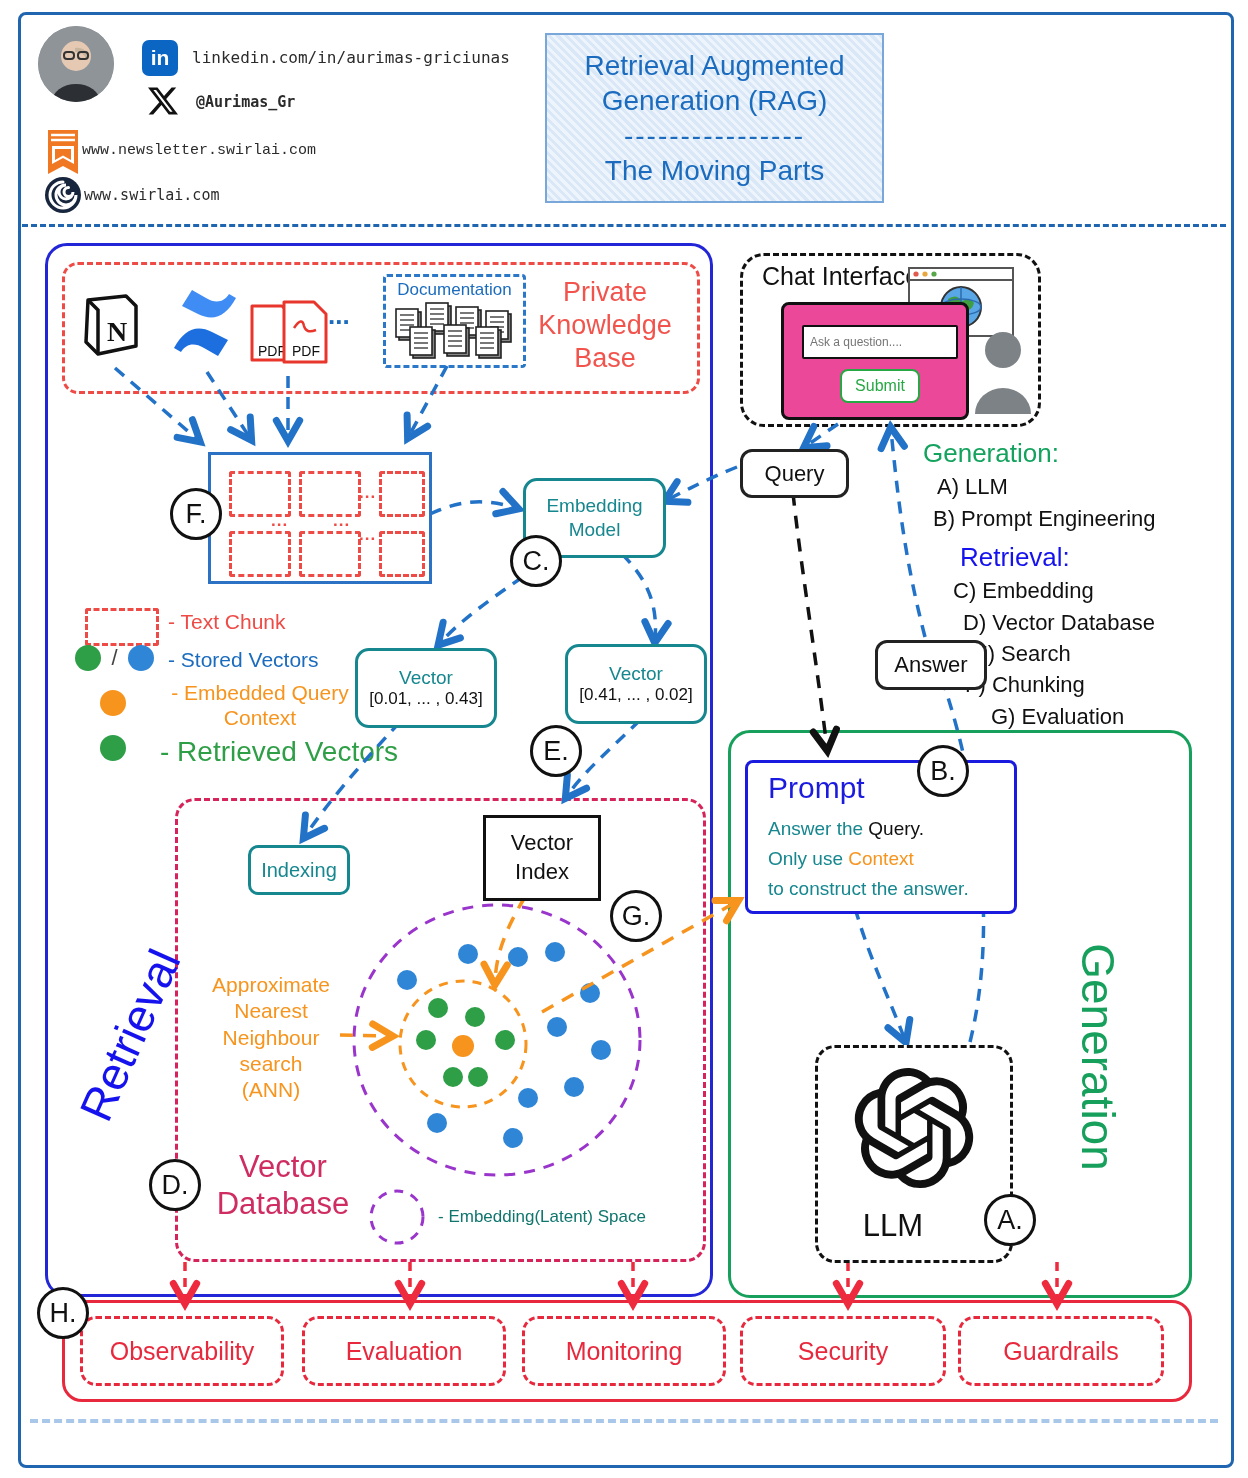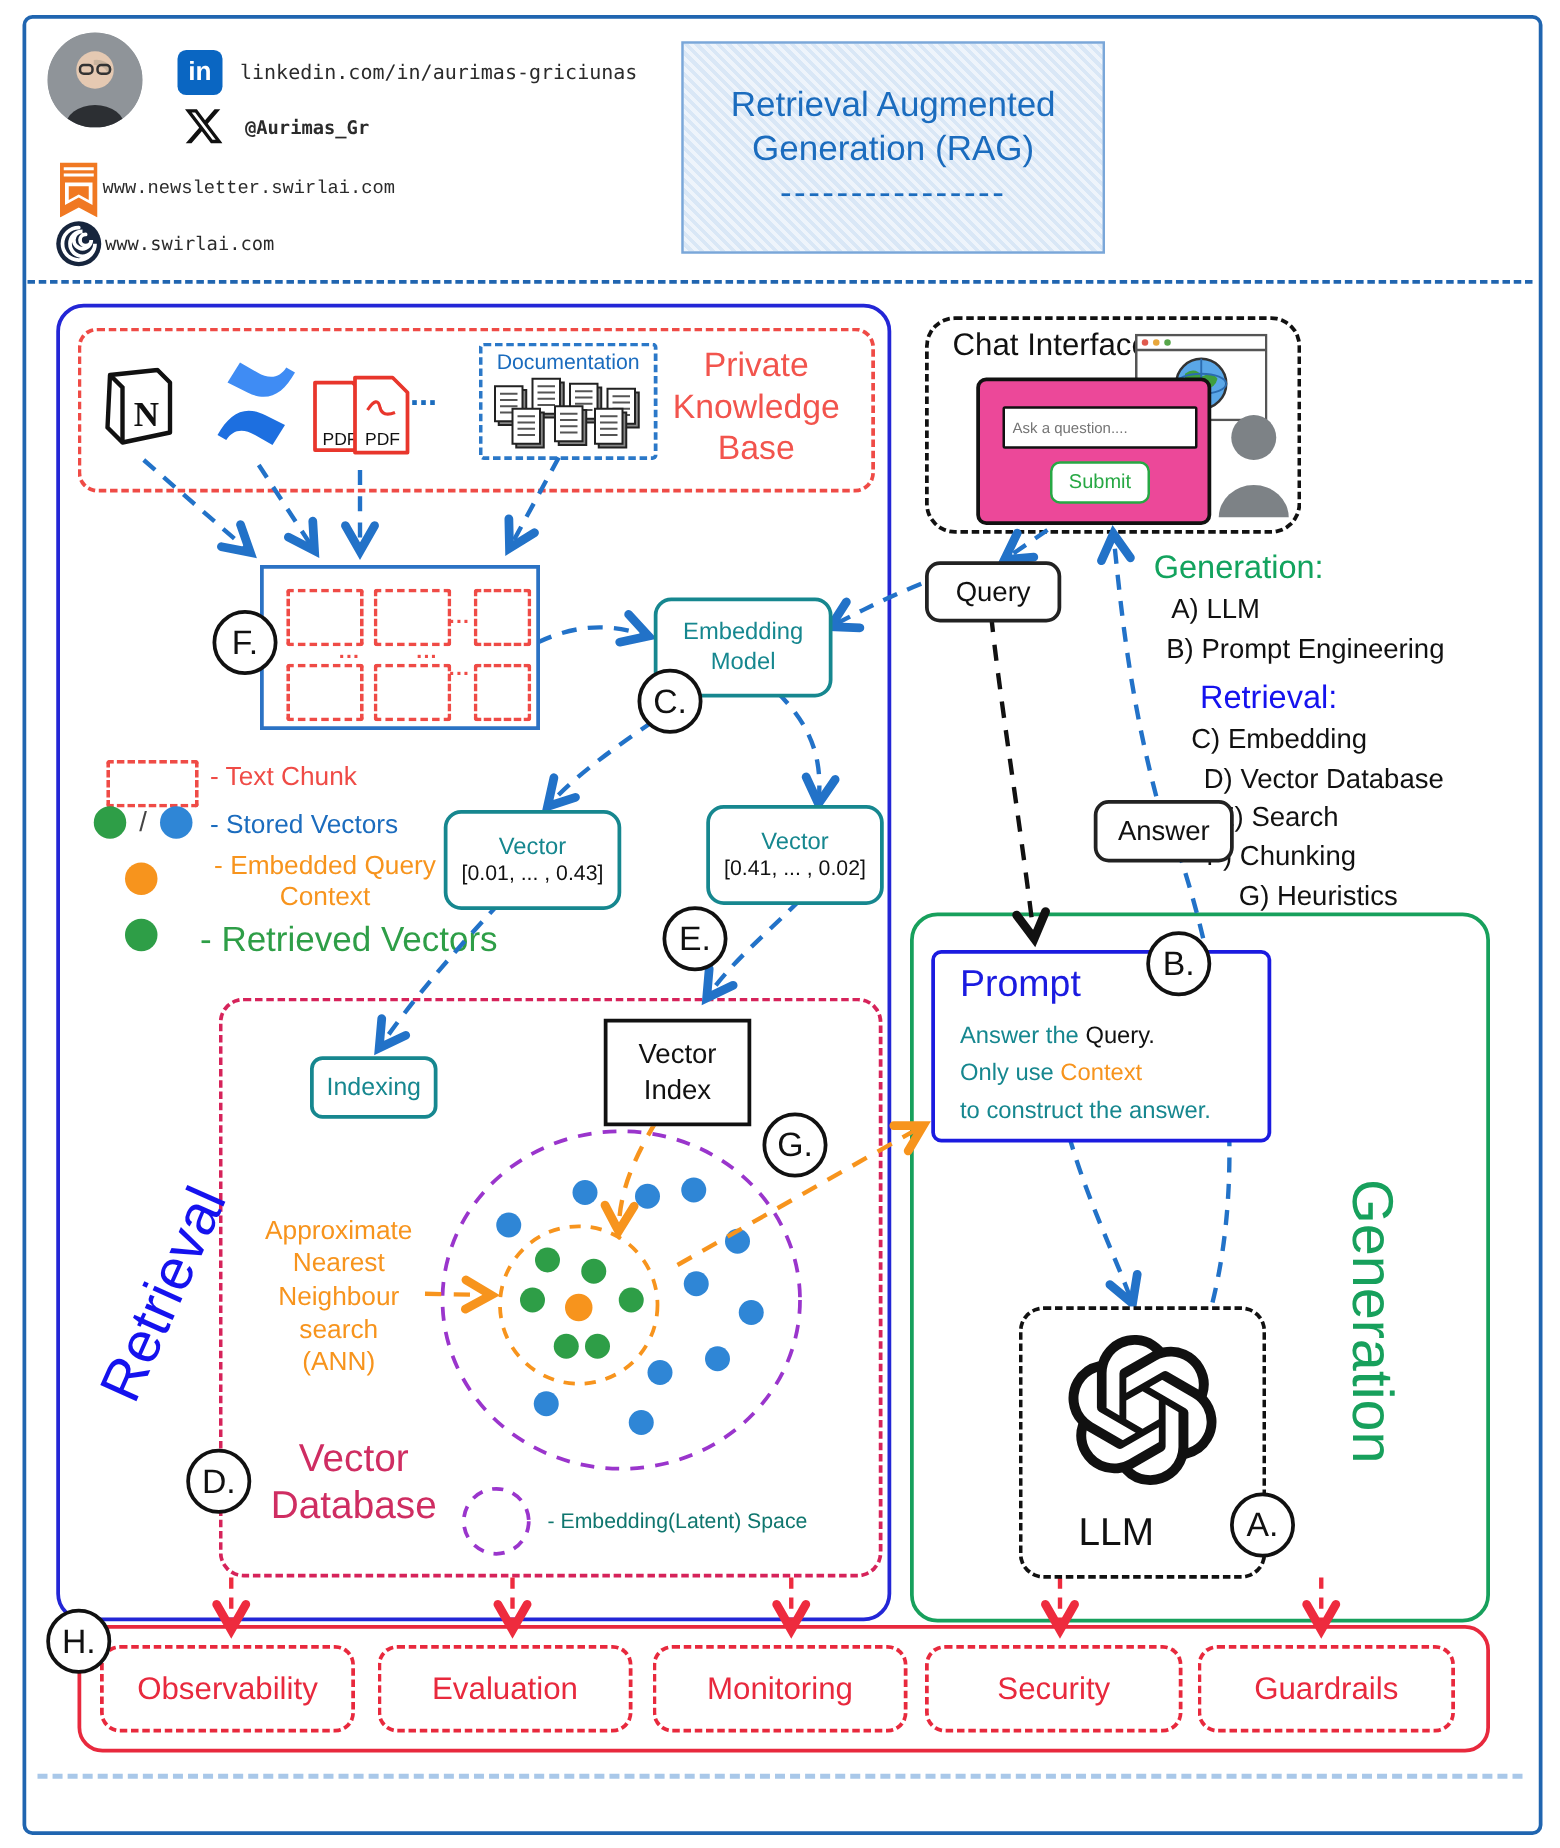--- a/index.html
+++ b/index.html
@@ -118,20 +118,21 @@
       <circle cx="19" cy="19" r="18" fill="#17253d"></circle>
       <path d="M19 6 a13 13 0 1 0 13 13 a10 10 0 1 1 -10 -10 a7 7 0 1 0 7 7 a4.5 4.5 0 1 1 -4.5 -4.5" fill="none" stroke="#fff" stroke-width="3" stroke-linecap="round"></path>
     </svg>
   </div>
   <div class="abs mono" style="left:84px;top:186px;font-size:15px;">www.swirlai.com</div>
 
   <div class="abs title-box">
     <span>Retrieval Augmented</span>
     <span>Generation (RAG)</span>
     <span style="letter-spacing:2px;">----------------</span>
+    <span>The Moving Parts</span>
   </div>
 
   <div class="abs dashline-top"></div>
   <div class="abs dashline-bottom"></div>
 
   <div class="abs retrieval-box"></div>
   <div class="abs rot-retrieval">Retrieval</div>
 
   <div class="abs pkb"></div>
   <div class="abs" style="left:80px;top:294px;z-index:2;">
@@ -282,21 +283,21 @@
 
   <div class="abs key-block">
     <div class="key-title-gen">Generation:</div>
     <div style="margin-left:32px;">A) LLM</div>
     <div style="margin-left:28px;">B) Prompt Engineering</div>
     <div class="key-title-ret">Retrieval:</div>
     <div style="margin-left:48px;">C) Embedding</div>
     <div style="margin-left:58px;">D) Vector Database</div>
     <div style="margin-left:68px;">E) Search</div>
     <div style="margin-left:60px;">F) Chunking</div>
-    <div style="margin-left:86px;">G) Heuristics</div>
+    <div style="margin-left:86px;">G) Evaluation</div>
   </div>
 
   <div class="abs" style="left:85px;top:608px;width:68px;height:32px;border:3px dashed #ef4b46;border-radius:3px;"></div>
   <div class="abs" style="left:168px;top:610px;color:#ef4b46;font-size:21px;">- Text Chunk</div>
   <div class="abs" style="left:75px;top:645px;">
     <span class="legend-dot" style="background:#2e9e47;"></span>
     <span style="font-size:22px;color:#444;vertical-align:middle;margin:0 6px;">/</span>
     <span class="legend-dot" style="background:#2f86d6;"></span>
   </div>
   <div class="abs" style="left:168px;top:648px;color:#1b6cbe;font-size:21px;">- Stored Vectors</div>

